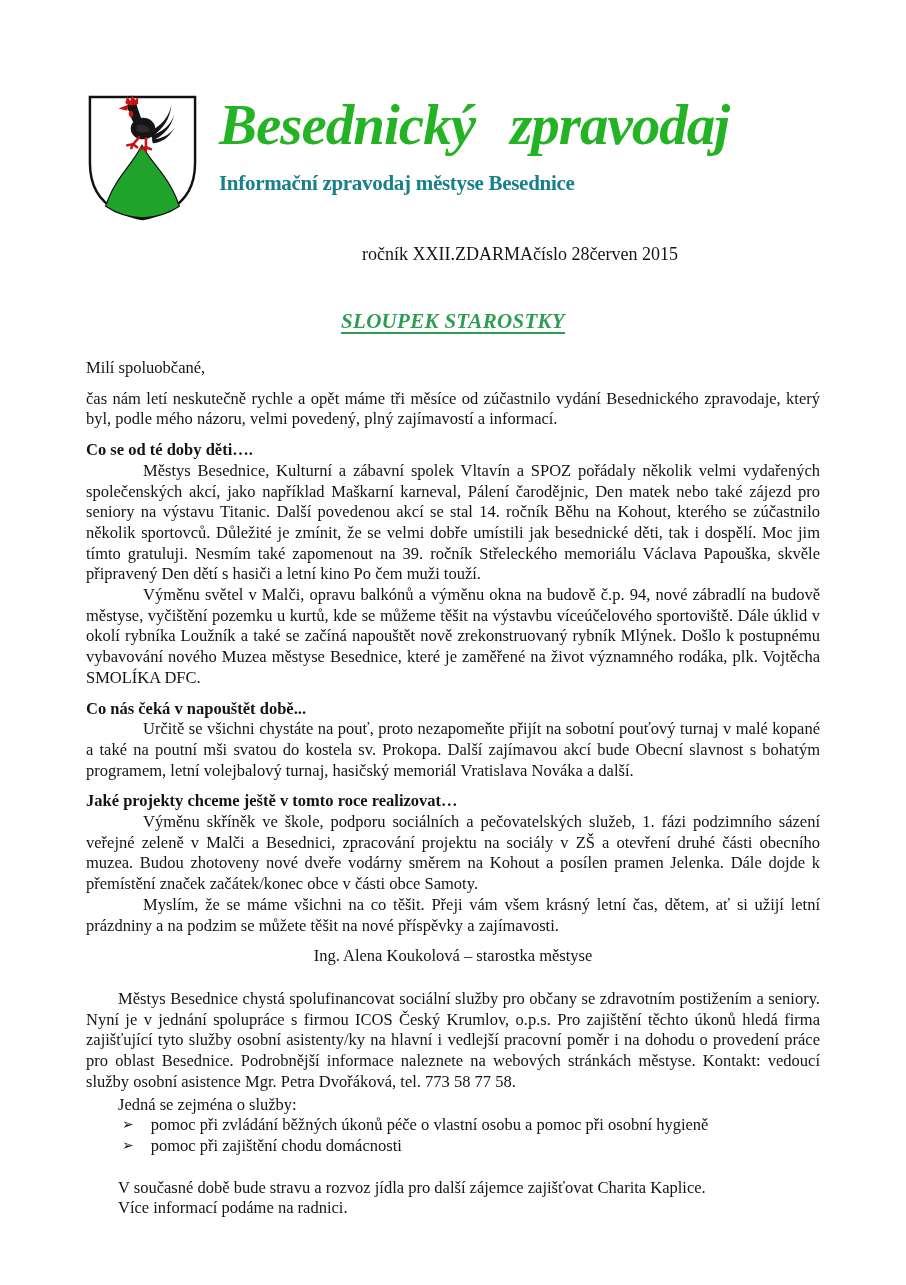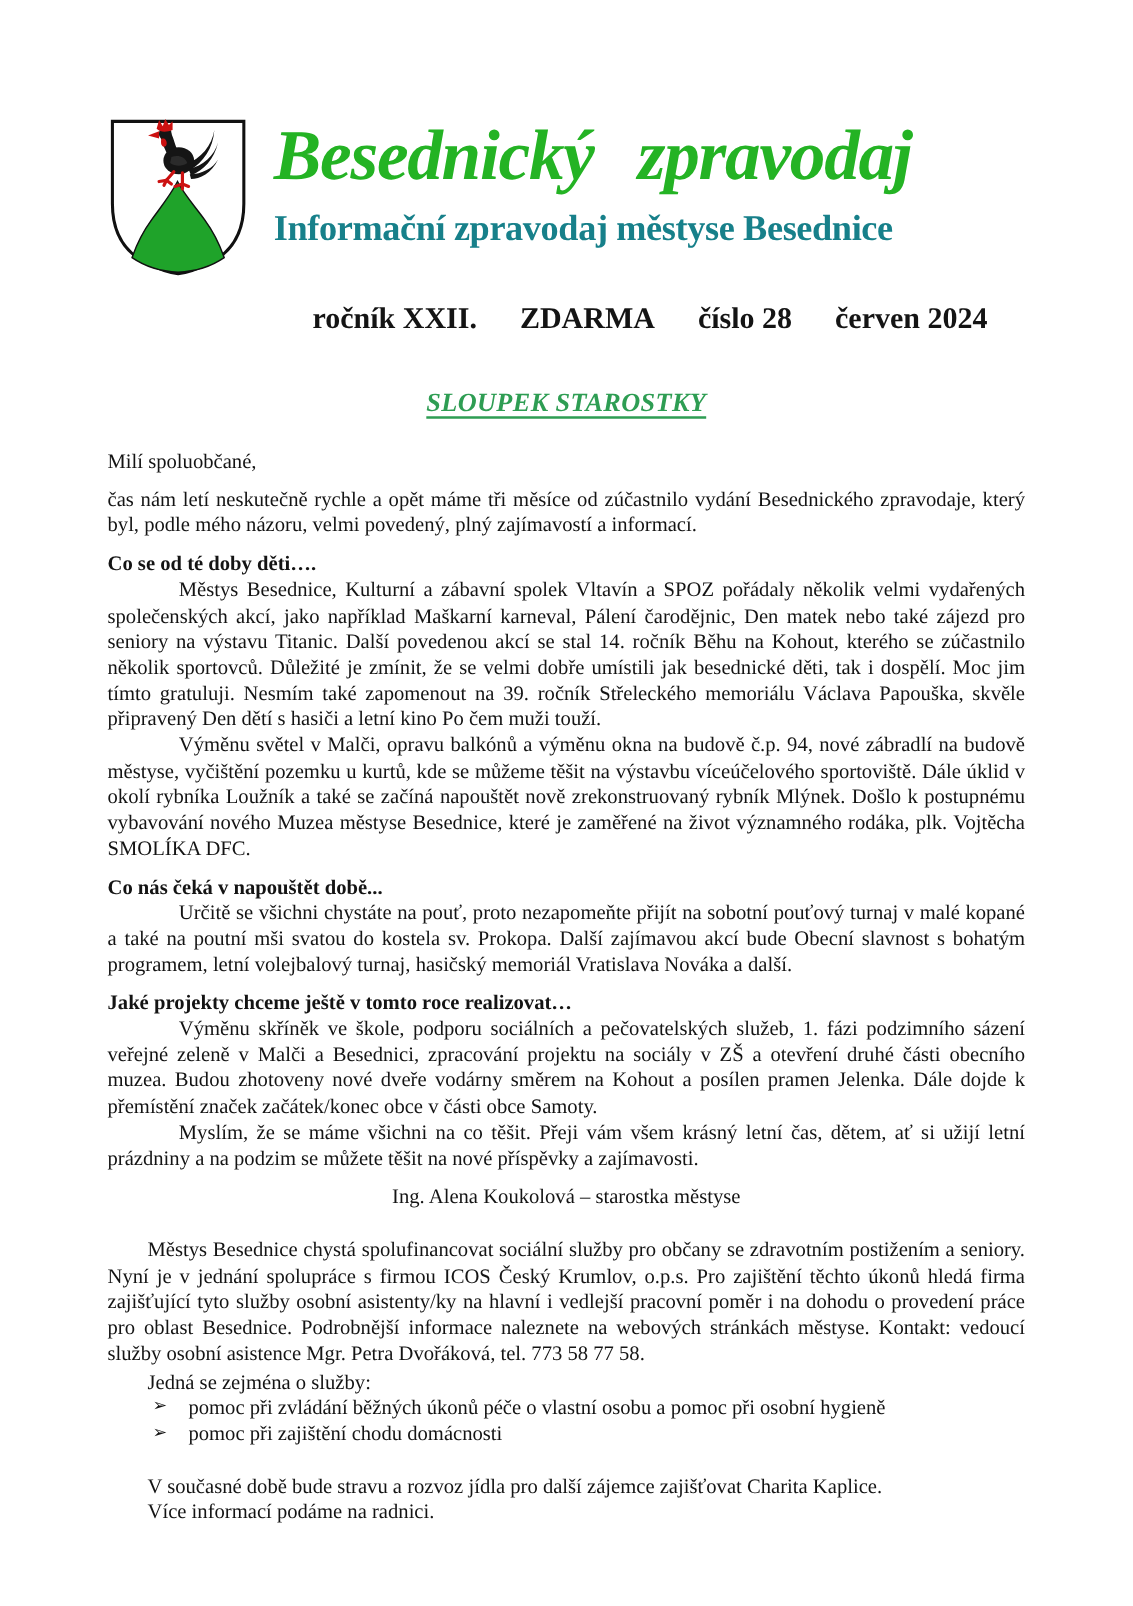--- a/index.html
+++ b/index.html
@@ -27,28 +27,28 @@
   .crest{flex:0 0 auto;}
   .mast-text{flex:1 1 auto;padding-top:0px;}
   .title{
     font-size:57px;line-height:62px;
     font-style:italic;font-weight:bold;
     color:var(--title_green);
     word-spacing:22px;letter-spacing:-1px;
     white-space:nowrap;
   }
   .subtitle{
-    font-size:29px;line-height:38px;font-weight:bold;
+    font-size:21px;line-height:38px;font-weight:bold;
     color:var(--subtitle_teal);
     margin-top:8px;white-space:nowrap;letter-spacing:-0.3px;
   }
   .issue-line{
-    display:flex;justify-content:space-between;
+    display:flex;justify-content:center;
     margin:16px 0 0 164px;width:540px;
-    font-size:24px;font-weight:bold;line-height:24px;
+    font-size:18px;font-weight:normal;line-height:24px;
   }
   
   .section-heading{
     text-align:center;
     font-size:21px;line-height:26px;font-weight:bold;
     color:var(--heading_green);
     letter-spacing:0.3px;
     margin-top:42px;
     font-style:italic;
   }
@@ -117,21 +117,21 @@
       <div class="title">Besednický  zpravodaj</div>
       <div class="subtitle">Informační zpravodaj městyse Besednice</div>
     </div>
   </div>
 
   <div class="content">
     <div class="issue-line">
       <span>ročník XXII.</span>
       <span>ZDARMA</span>
       <span>číslo 28</span>
-      <span>červen 2024</span>
+      <span>červen 2015</span>
     </div>
 
     <h1 class="section-heading"><span>SLOUPEK STAROSTKY</span></h1>
 
     <div class="body-text">
       <p class="salutation">Milí spoluobčané,</p>
       <p class="para">čas nám letí neskutečně rychle a opět máme tři měsíce od zúčastnilo vydání Besednického zpravodaje, který byl, podle mého názoru, velmi povedený, plný zajímavostí a informací.</p>
 
       <p class="sub-title">Co se od té doby děti….</p>
       <p class="indent-para">Městys Besednice, Kulturní a zábavní spolek Vltavín a SPOZ pořádaly několik velmi vydařených společenských akcí, jako například Maškarní karneval, Pálení čarodějnic, Den matek nebo také zájezd pro seniory na výstavu Titanic. Další povedenou akcí se stal 14. ročník Běhu na Kohout, kterého se zúčastnilo několik sportovců. Důležité je zmínit, že se velmi dobře umístili jak besednické děti, tak i dospělí. Moc jim tímto gratuluji. Nesmím také zapomenout na 39. ročník Střeleckého memoriálu Václava Papouška, skvěle připravený Den dětí s hasiči a letní kino Po čem muži touží.</p>

